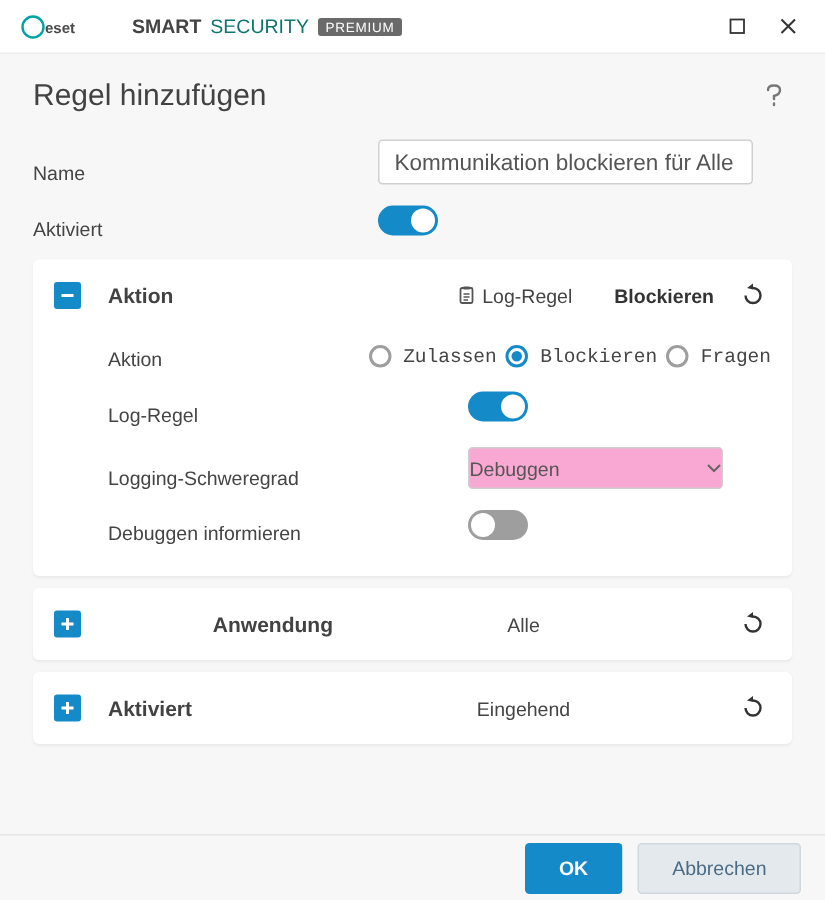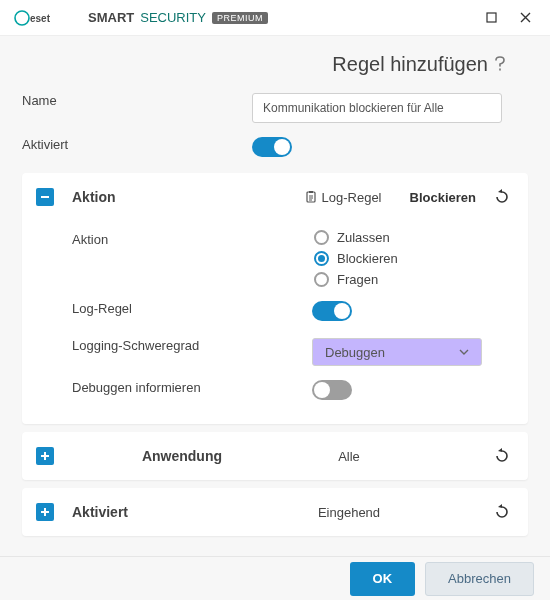--- a/index.html
+++ b/index.html
@@ -10,34 +10,34 @@
     .titlebar { height: 36px; background: #fff; display: flex; align-items: center; padding: 0 8px 0 14px; border-bottom: 1px solid #eee; }
     .brand { display: flex; align-items: center; gap: 6px; font-size: 13px; color: #444; }
     .brand svg { display: block; }
     .brand b { font-weight: 600; color: #444; margin-left: 24px; }
     .brand .light { font-weight: 400; color: #0f766e; }
     .brand .badge { background: #6a6a6a; color: #fff; font-size: 9px; padding: 1px 5px; border-radius: 2px; letter-spacing: .5px; }
     .titlebar-spacer { flex: 1; }
     .winbtn { width: 34px; height: 28px; display: flex; align-items: center; justify-content: center; cursor: pointer; }
 
     
-    .header { padding: 16px 38px 6px 22px; display: flex; align-items: center; text-align: right; }
+    .header { padding: 16px 22px 6px 22px; display: flex; align-items: center; }
     .header h1 { font-size: 20px; font-weight: 400; color: #424242; flex: 1; }
     .help-icon { width: 24px; height: 24px; display: flex; align-items: center; justify-content: center; cursor: pointer; color: #666; font-size: 15px; }
 
     
     .body { flex: 1; overflow-y: auto; padding: 4px 4px 4px 22px; }
     .body::-webkit-scrollbar { width: 8px; }
     .body::-webkit-scrollbar-thumb { background: #c5c5c5; border-radius: 4px; }
 
-    .form-row { display: flex; align-items: flex-start; padding: 7px 0; }
+    .form-row { display: flex; align-items: flex-end; padding: 7px 0; }
     .form-row .label { width: 230px; color: #444; font-size: 13px; }
     .form-row .control { flex: 1; }
 
-    input[type="text"].txt { width: 250px; height: 30px; border: 1px solid #d0d0d0; border-radius: 3px; padding: 0 10px; font-size: 12px; color: #555; }
+    input[type="text"].txt { width: 250px; height: 30px; border: 1px solid #d0d0d0; border-radius: 3px; padding: 0 10px; font-size: 15px; color: #555; }
     input[type="text"].txt::placeholder { color: #888; }
 
     
     .toggle { position: relative; width: 40px; height: 20px; border-radius: 20px; background: #158ac8; cursor: pointer; display: inline-block; }
     .toggle.off { background: #9e9e9e; }
     .toggle .knob { position: absolute; width: 16px; height: 16px; background: #fff; border-radius: 50%; top: 2px; left: 22px; transition: .2s; }
     .toggle.off .knob { left: 2px; }
 
     
     .card { background: #fff; border-radius: 4px; margin: 6px 18px 8px 0; box-shadow: 0 1px 2px rgba(0,0,0,.06); }
@@ -45,28 +45,28 @@
     .exp-icon { width: 18px; height: 18px; background: #158ac8; color: #fff; display: flex; align-items: center; justify-content: center; border-radius: 2px; font-size: 14px; font-weight: bold; margin-right: 18px; }
     .card-title { font-weight: 600; color: #424242; font-size: 14px; flex: 1; }
     .card-meta { display: flex; align-items: center; gap: 10px; color: #444; font-size: 13px; }
     .card-meta .val { font-weight: 600; margin-left: 18px; color: #333; }
     .reset-btn { width: 24px; height: 24px; display: flex; align-items: center; justify-content: center; cursor: pointer; margin-left: 14px; color: #444; }
 
     .card-body { padding: 2px 14px 14px 50px; }
     .card-body .form-row .label { width: 240px; }
 
     
-    .radio-group { display: flex; flex-direction: column; gap: 6px; padding-left: 2px; }
+    .radio-group { display: flex; flex-direction: row; gap: 6px; padding-left: 2px; font-family: Liberation Mono, monospace; }
     .radio { display: flex; align-items: center; gap: 8px; cursor: pointer; color: #444; }
     .radio .circ { width: 15px; height: 15px; border: 2px solid #9e9e9e; border-radius: 50%; position: relative; }
     .radio.checked .circ { border-color: #158ac8; }
     .radio.checked .circ::after { content: ""; position: absolute; width: 7px; height: 7px; background: #158ac8; border-radius: 50%; top: 2px; left: 2px; }
 
     
-    .select { width: 170px; height: 28px; border: 1px solid #cfcfcf; border-radius: 3px; display: flex; align-items: center; padding: 0 12px; background: #c4b5fd; cursor: pointer; justify-content: space-between; color: #555; }
+    .select { width: 170px; height: 28px; border: 1px solid #cfcfcf; border-radius: 3px; display: flex; align-items: center; padding: 0 0; background: #f9a8d4; cursor: pointer; justify-content: space-between; color: #555; }
     .center-val { text-align: center; flex: 1; color: #444; }
 
     
     .footer { height: 44px; display: flex; align-items: center; justify-content: flex-end; padding: 0 16px; gap: 10px; border-top: 1px solid #e6e6e6; background: #f7f7f7; }
     .btn { height: 34px; padding: 0 22px; border-radius: 3px; font-size: 13px; cursor: pointer; display: flex; align-items: center; border: 1px solid transparent; }
     .btn-primary { background: #158ac8; color: #fff; font-weight: 600; }
     .btn-secondary { background: #e4e9ed; color: #4a6; color:#3b5a74; border-color: #cfd8df; }
     .btn-secondary { color: #4b6b85; text-align: right; }
 
     .logregel-chip { display:flex; align-items:center; gap:4px; color:#444; }

